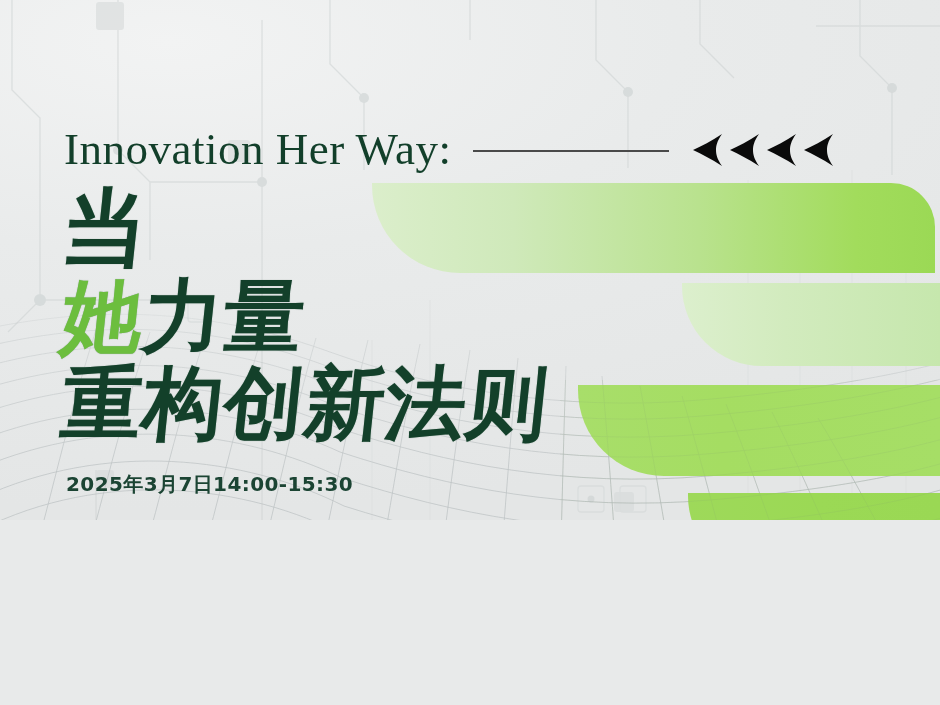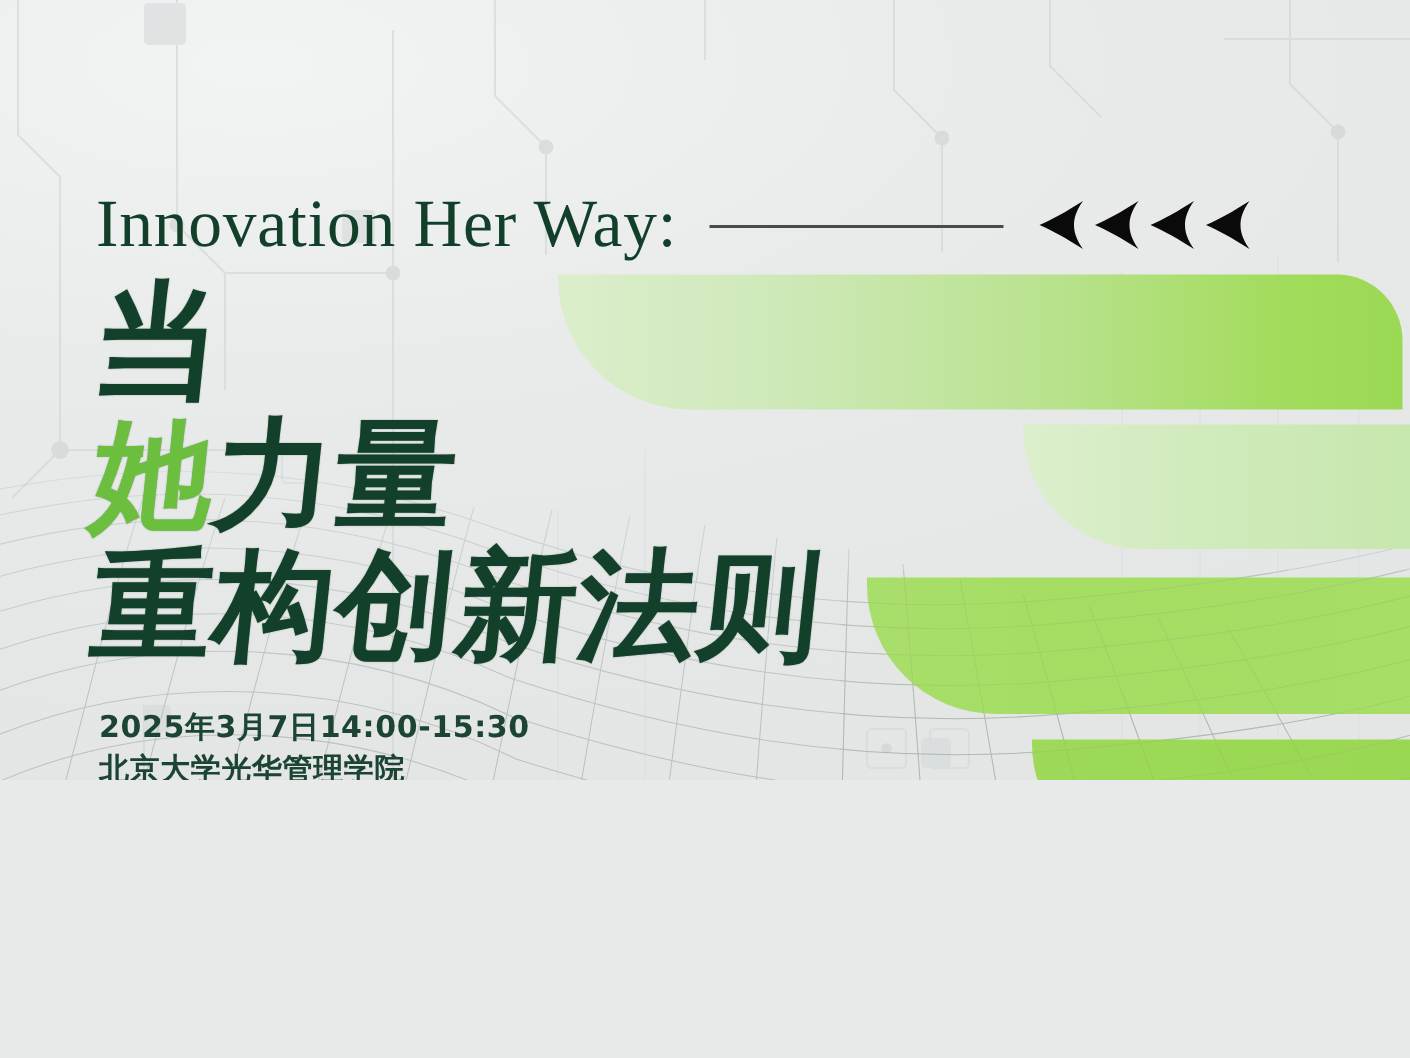--- a/index.html
+++ b/index.html
@@ -239,17 +239,16 @@
     </div>
 
     <div class="headline">
       <div class="hl-line hl1">当</div>
       <div class="hl-line hl2"><span class="hl-accent">她</span><span>力量</span></div>
       <div class="hl-line hl3">重构创新法则</div>
     </div>
 
     <div class="meta">
       <div class="meta-line">2025年3月7日14:00-15:30</div>
-      <div class="meta-line">北京大学光华管理学院</div>
     </div>
 
   </div>
 </div>
 
 </body></html>

